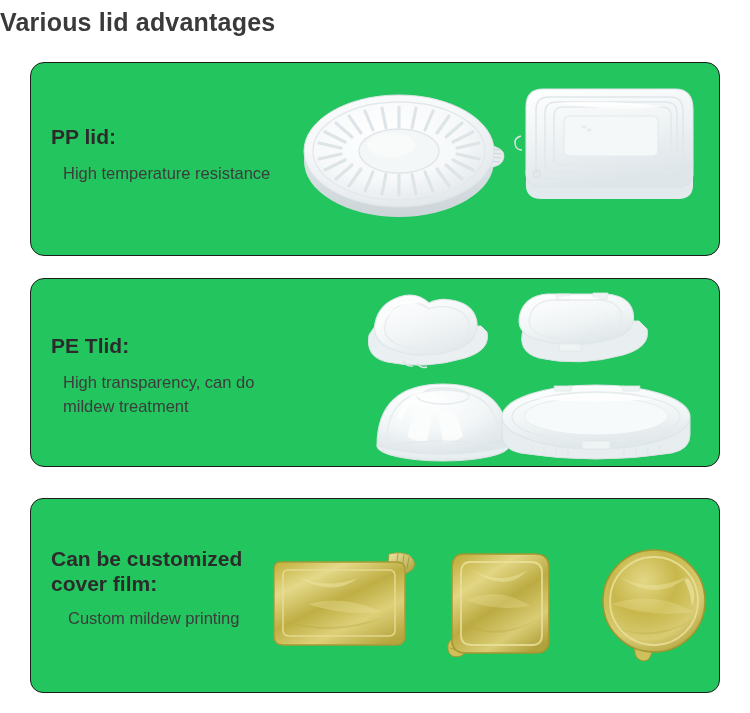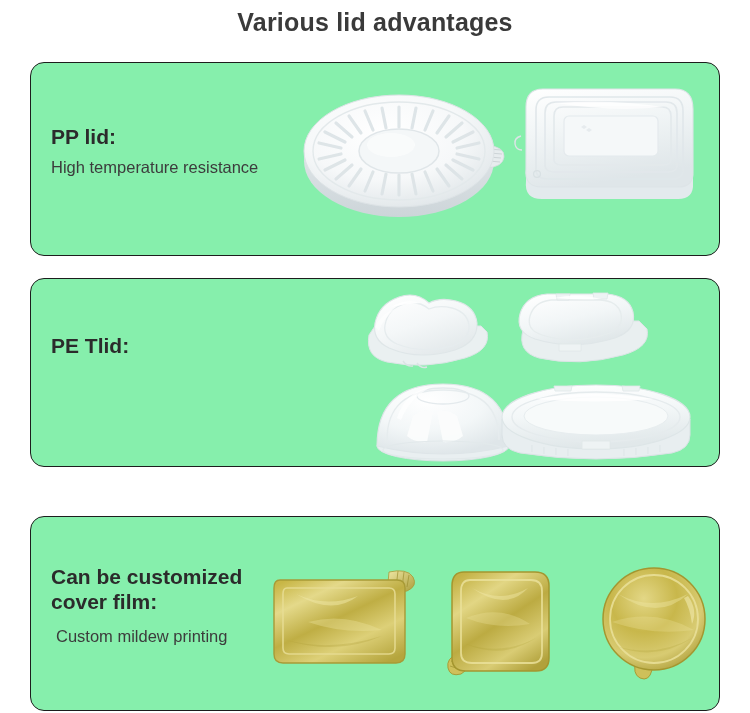--- a/index.html
+++ b/index.html
@@ -12,38 +12,37 @@
     height: 713px;
     position: relative;
     font-family: "Liberation Sans", sans-serif;
     overflow: hidden;
   }
   .page-title {
     position: absolute;
     top: 8px;
     left: 0;
     width: 750px;
-    text-align: center;
     font-size: 25px;
     font-weight: bold;
     color: #3a3a3a;
     letter-spacing: 0.2px;
   }
   .panel {
     position: absolute;
     left: 30px;
     width: 690px;
     box-sizing: border-box;
     border: 1.3px solid #1d1d1d;
     border-radius: 14px;
-    background: #86efac;
+    background: #22c55e;
   }
   #panel-1 { top: 62px;  height: 194px; }
   #panel-2 { top: 278px; height: 189px; }
-  #panel-3 { top: 516px; height: 195px; }
+  #panel-3 { top: 498px; height: 195px; border-radius: 13px; }
 
   .panel-text {
     position: absolute;
     left: 20px;
   }
   #panel-1 .panel-text { top: 62px; }
   #panel-2 .panel-text { top: 55px; }
   #panel-3 .panel-text { top: 48px; }
 
   .panel-heading {
@@ -52,21 +51,21 @@
     color: #2b2b2b;
     line-height: 1.18;
     white-space: pre-line;
     margin: 0 0 6px 0;
   }
   .panel-desc {
     font-size: 16.5px;
     color: #3c3c3c;
     line-height: 1.45;
     white-space: pre-line;
-    margin: 0;
+    margin: 12px;
   }
   #panel-3 .panel-desc { padding-left: 5px; margin-top: 10px; }
 
   .art {
     position: absolute;
     pointer-events: none;
   }
   svg { display: block; overflow: visible; }
 </style>
 </head>
@@ -162,20 +161,22 @@
 
       <path d="M60 30 q55 -4 108 4 q-52 5 -108 -4 z" fill="#ffffff" opacity="0.8"></path>
     </svg>
   </div>
 </div>
 
 <div class="panel" id="panel-2">
 
   <div class="panel-text">
     <p class="panel-heading">PE Tlid:</p>
+    <p class="panel-desc">High transparency, can do
+mildew treatment</p>
   </div>
 
   <div class="art" style="left:320px; top:8px;">
     <svg width="160" height="90" viewBox="0 0 160 90">
       <defs>
         <linearGradient id="peHeartG" x1="0.1" y1="0" x2="0.7" y2="1">
           <stop offset="0%" stop-color="#ffffff"></stop>
           <stop offset="50%" stop-color="#f4f7f8"></stop>
           <stop offset="100%" stop-color="#e2e8ea"></stop>
         </linearGradient>

